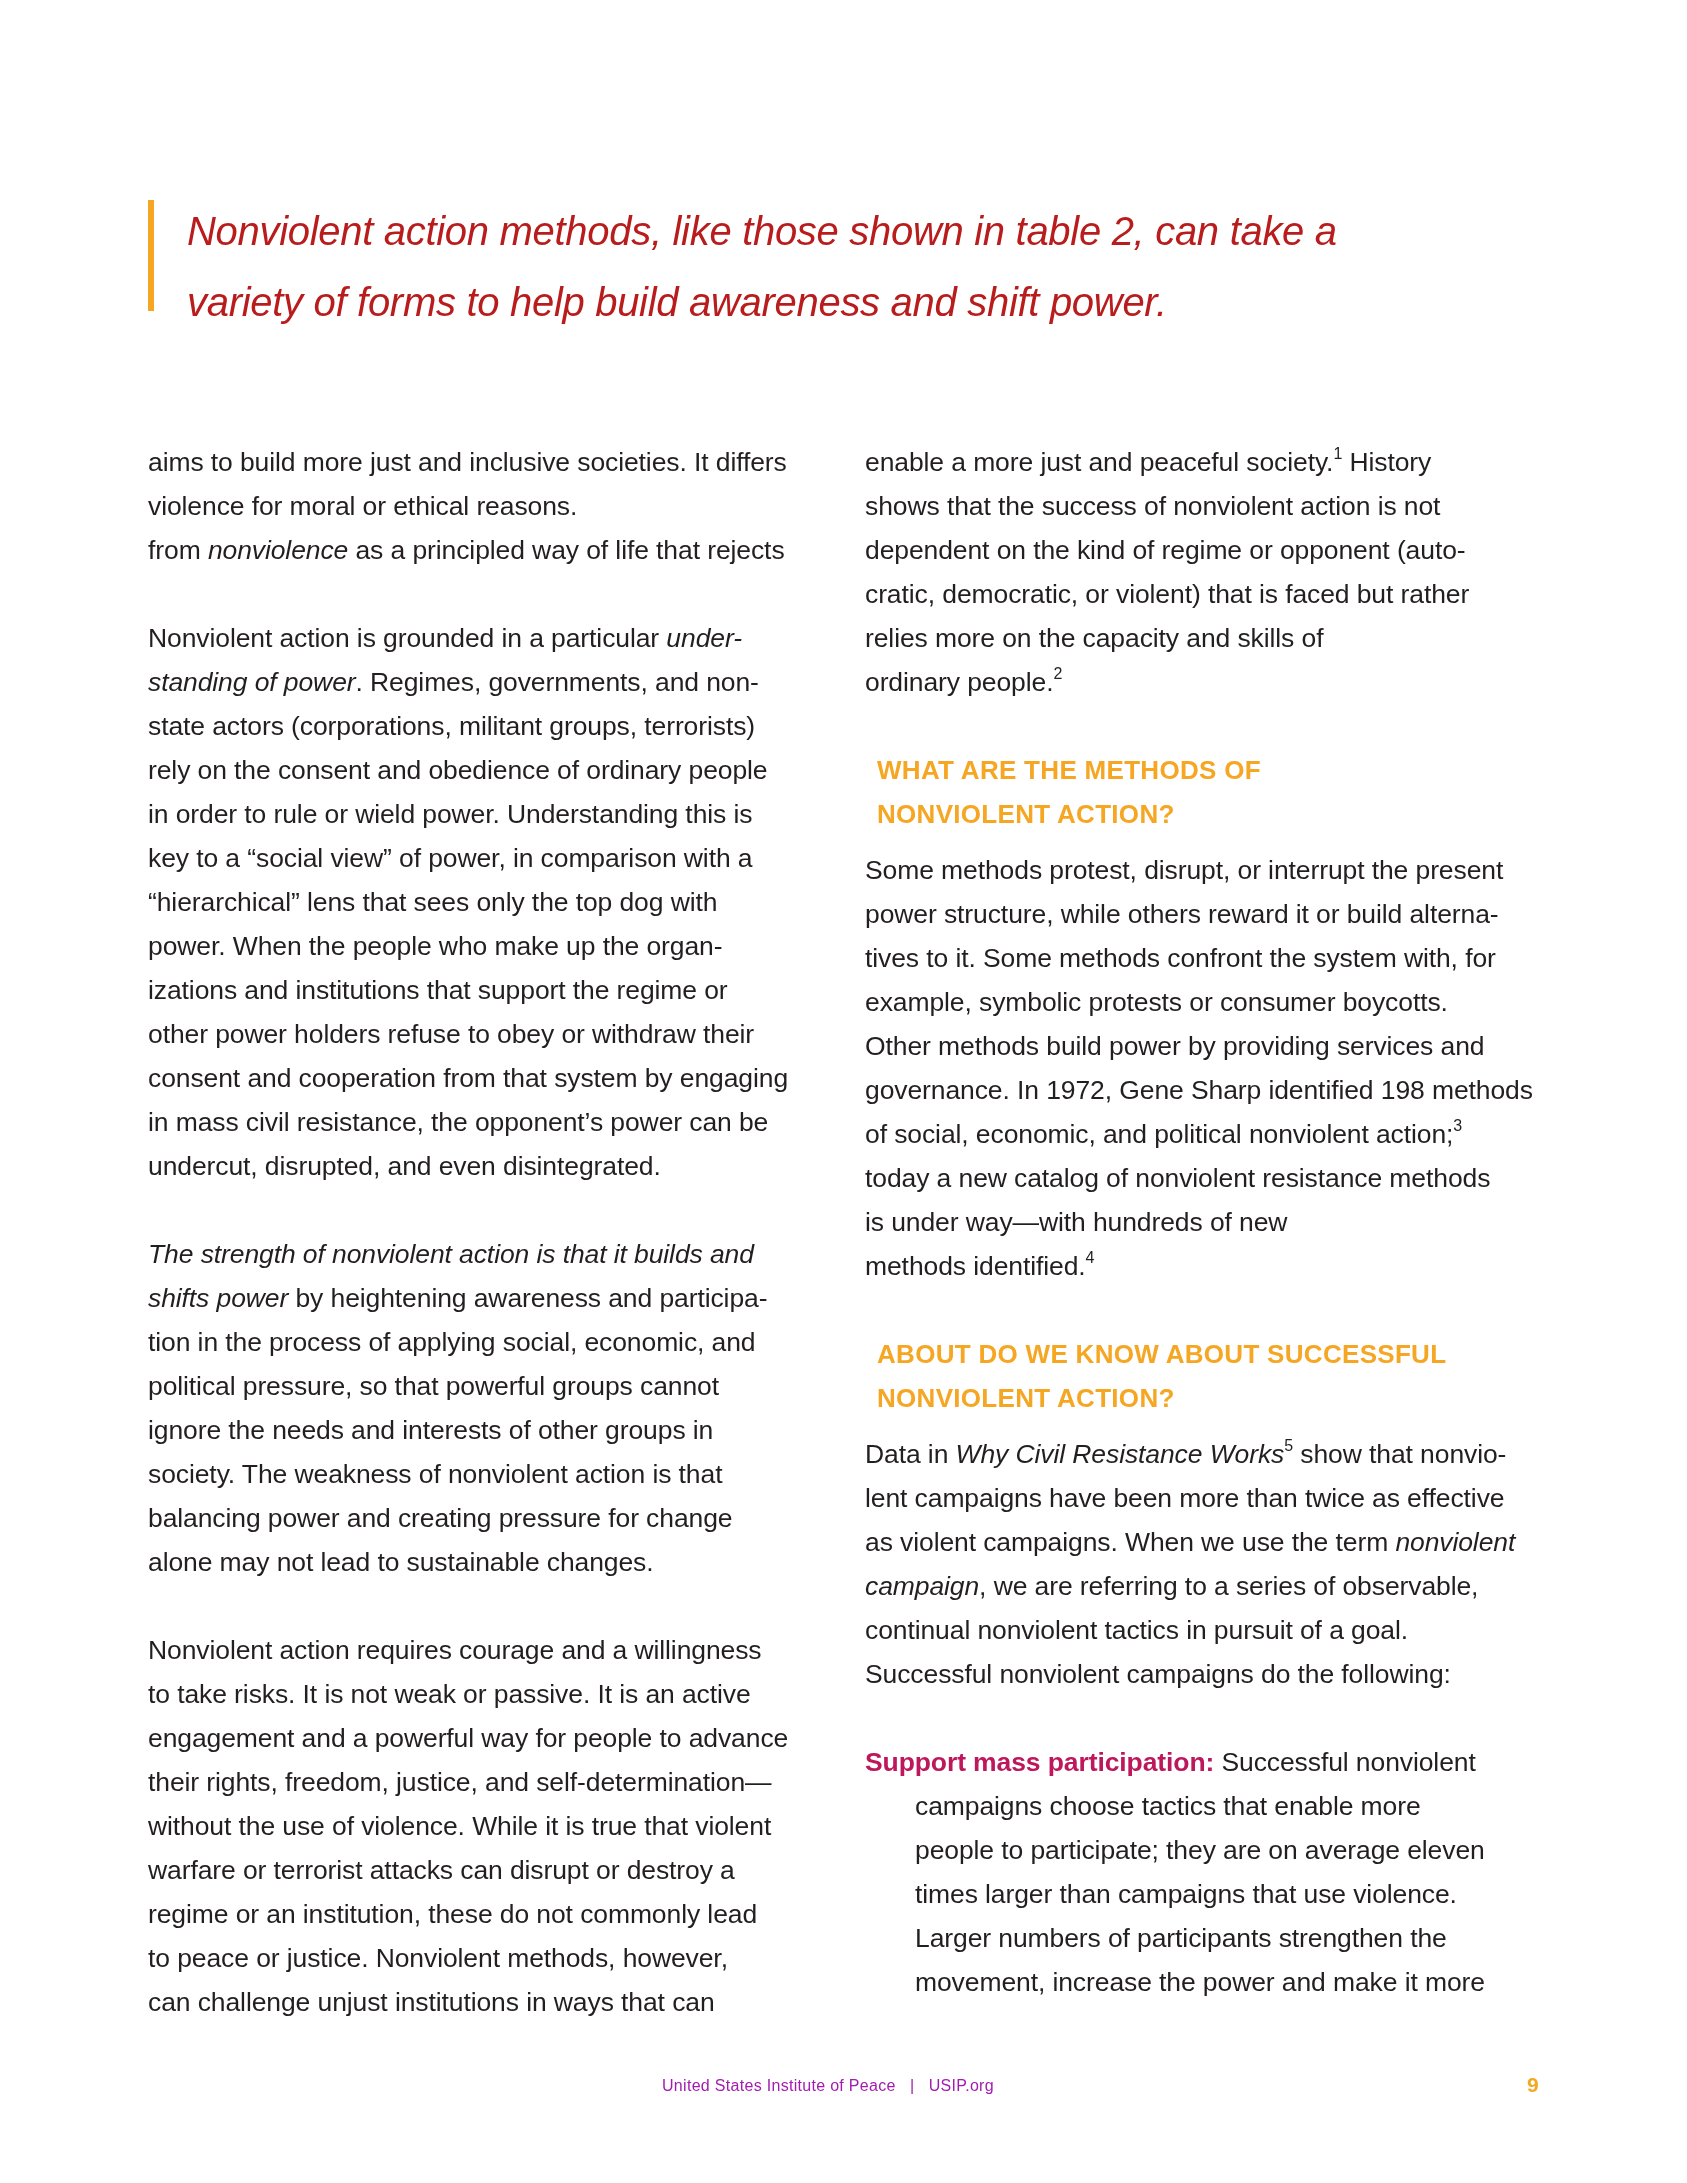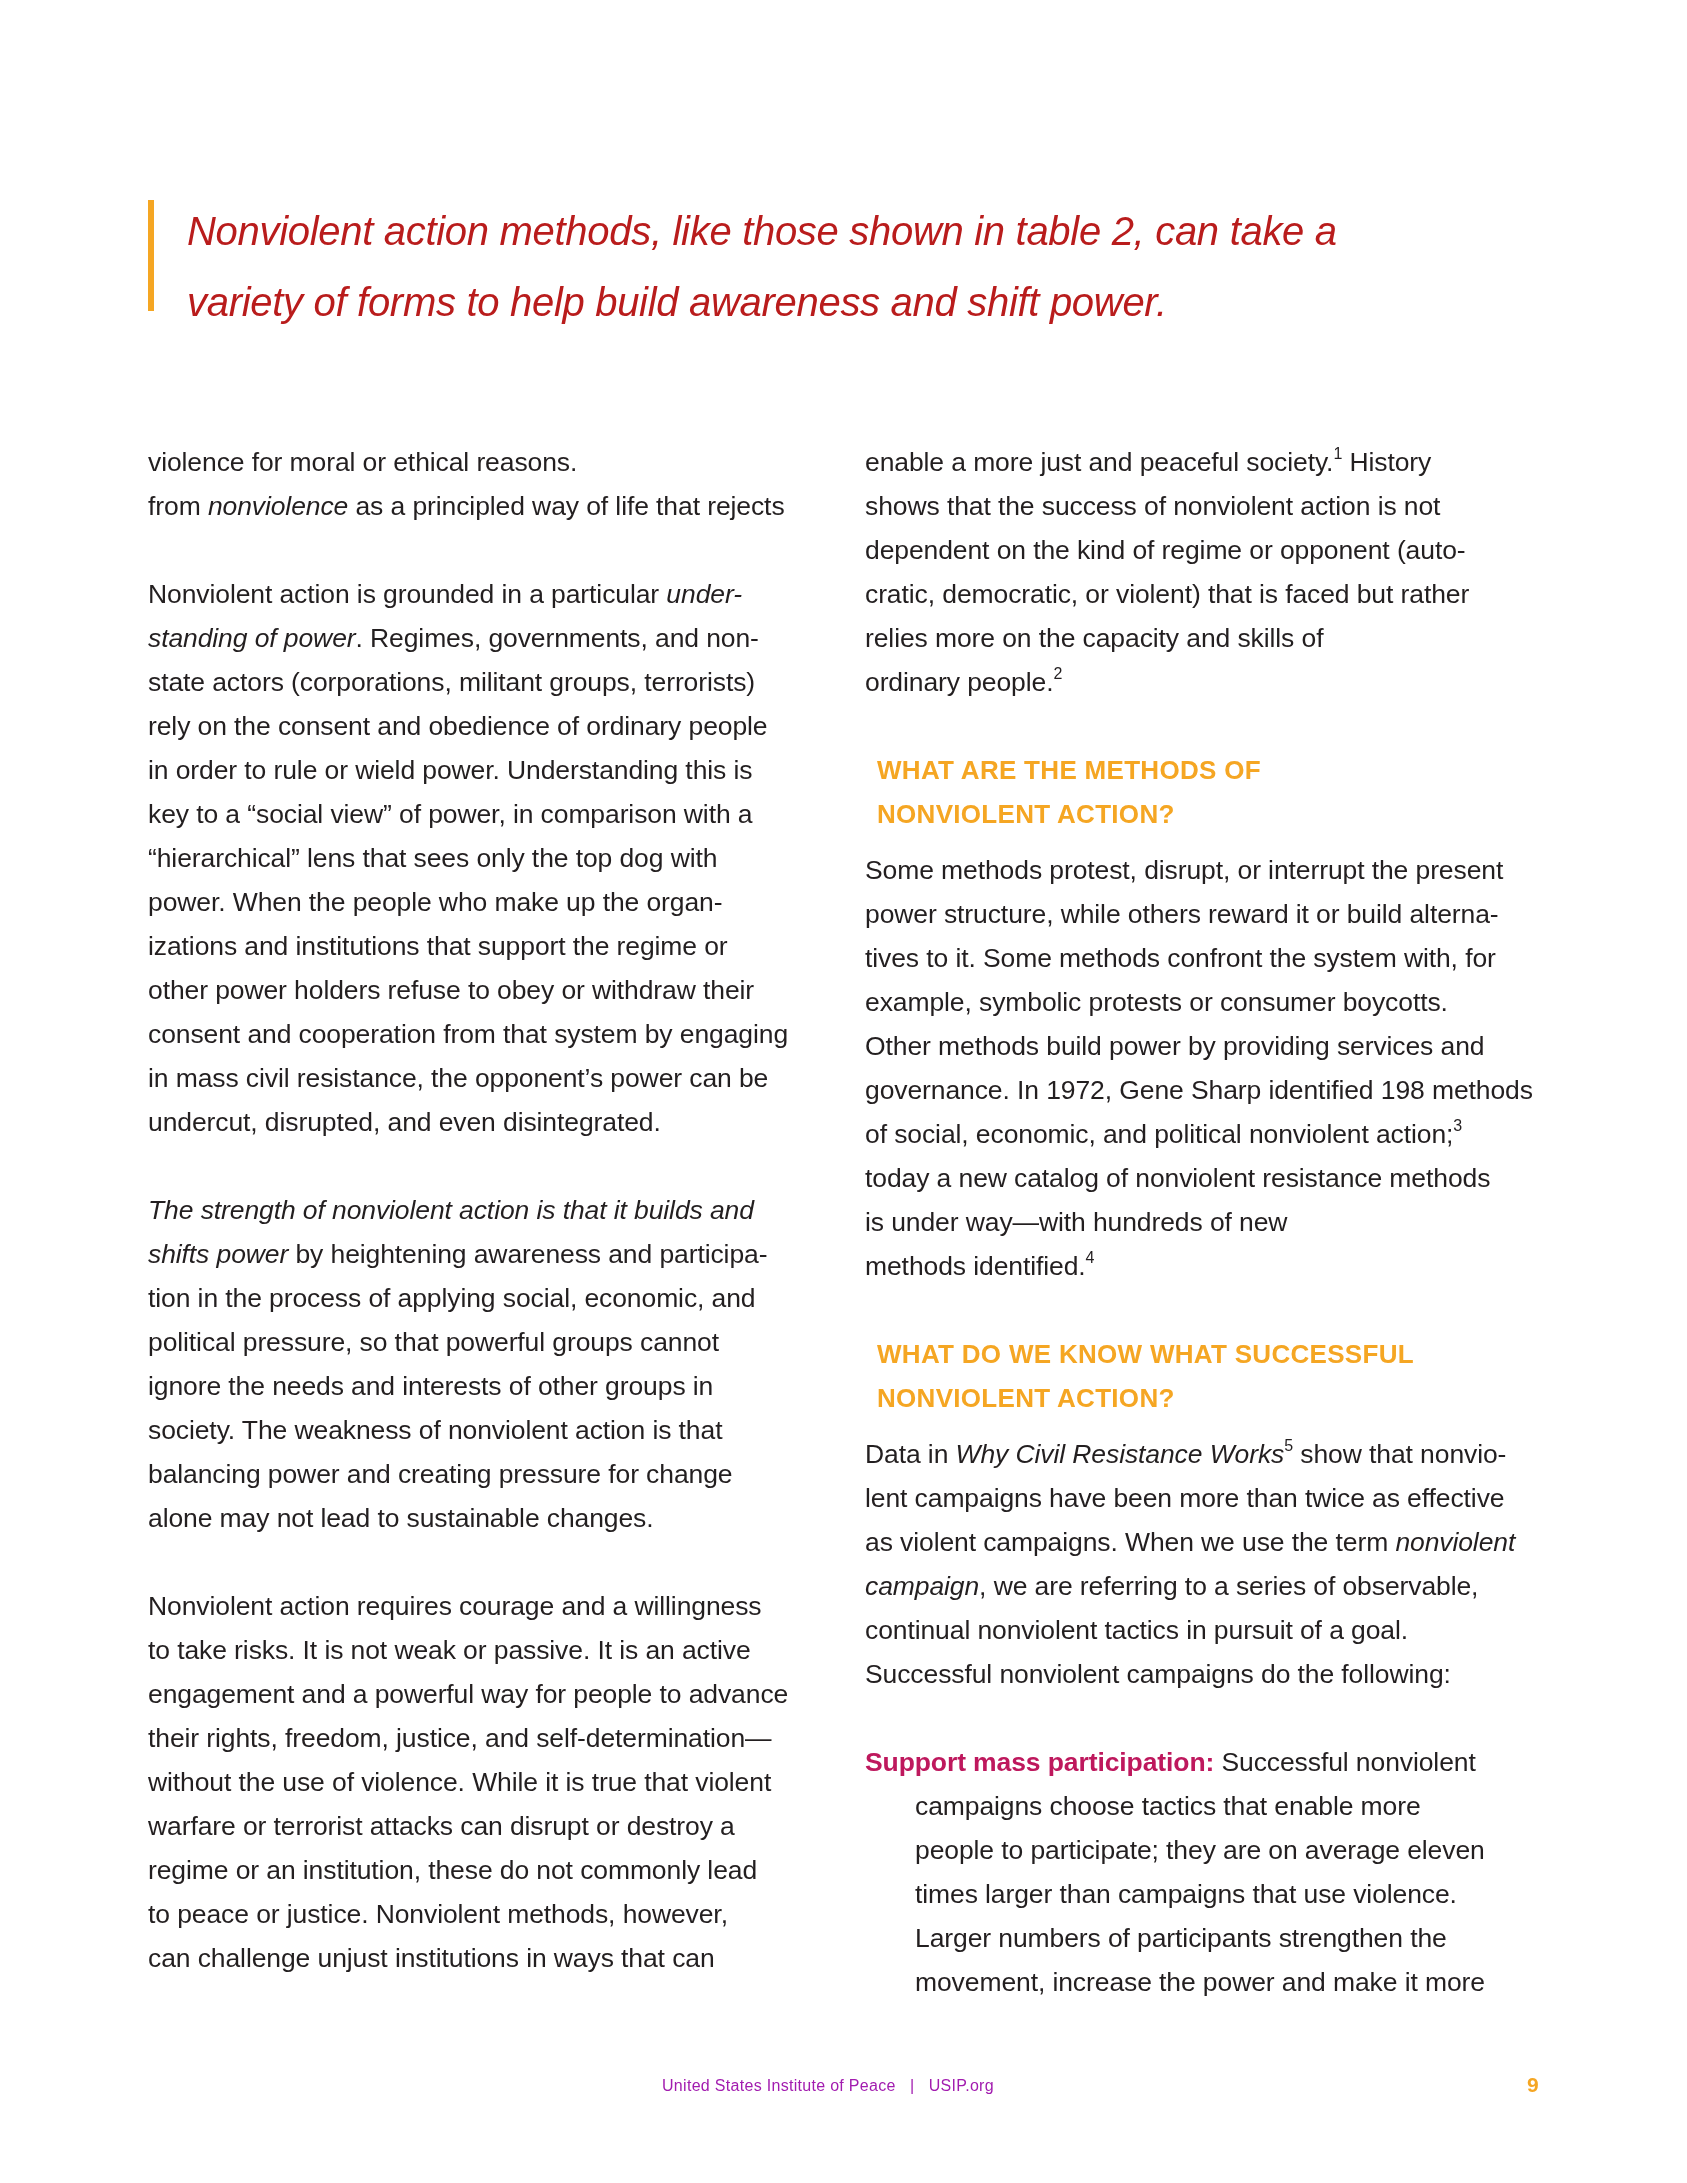--- a/index.html
+++ b/index.html
@@ -105,37 +105,37 @@
 
 <div class="pull-quote">
   <div class="bar"></div>
   <p class="quote-text">
     <span class="line" style="display:block">Nonviolent action methods, like those shown in table 2, can take a</span>
     <span class="line" style="display:block">variety of forms to help build awareness and shift power.</span>
   </p>
 </div>
 
 <div class="column col-left">
-  <p><span class="line"><span>violence for moral or ethical reasons.</span></span><span class="line"><span>from </span><em>nonviolence</em><span> as a principled way of life that rejects</span></span></p>
+  <p><span class="line"><span>aims to build more just and inclusive societies. It differs</span></span><span class="line"><span>violence for moral or ethical reasons.</span></span><span class="line"><span>from </span><em>nonviolence</em><span> as a principled way of life that rejects</span></span></p>
   <p><span class="line"><span>Nonviolent action is grounded in a particular </span><em>under-</em></span><span class="line"><em>standing of power</em><span>. Regimes, governments, and non-</span></span><span class="line"><span>state actors (corporations, militant groups, terrorists)</span></span><span class="line"><span>rely on the consent and obedience of ordinary people</span></span><span class="line"><span>in order to rule or wield power. Understanding this is</span></span><span class="line"><span>key to a “social view” of power, in comparison with a</span></span><span class="line"><span>“hierarchical” lens that sees only the top dog with</span></span><span class="line"><span>power. When the people who make up the organ-</span></span><span class="line"><span>izations and institutions that support the regime or</span></span><span class="line"><span>other power holders refuse to obey or withdraw their</span></span><span class="line"><span>consent and cooperation from that system by engaging</span></span><span class="line"><span>in mass civil resistance, the opponent’s power can be</span></span><span class="line"><span>undercut, disrupted, and even disintegrated.</span></span></p>
   <p><span class="line"><em>The strength of nonviolent action is that it builds and</em></span><span class="line"><em>shifts power</em><span> by heightening awareness and participa-</span></span><span class="line"><span>tion in the process of applying social, economic, and</span></span><span class="line"><span>political pressure, so that powerful groups cannot</span></span><span class="line"><span>ignore the needs and interests of other groups in</span></span><span class="line"><span>society. The weakness of nonviolent action is that</span></span><span class="line"><span>balancing power and creating pressure for change</span></span><span class="line"><span>alone may not lead to sustainable changes.</span></span></p>
   <p><span class="line"><span>Nonviolent action requires courage and a willingness</span></span><span class="line"><span>to take risks. It is not weak or passive. It is an active</span></span><span class="line"><span>engagement and a powerful way for people to advance</span></span><span class="line"><span>their rights, freedom, justice, and self-determination—</span></span><span class="line"><span>without the use of violence. While it is true that violent</span></span><span class="line"><span>warfare or terrorist attacks can disrupt or destroy a</span></span><span class="line"><span>regime or an institution, these do not commonly lead</span></span><span class="line"><span>to peace or justice. Nonviolent methods, however,</span></span><span class="line"><span>can challenge unjust institutions in ways that can</span></span></p>
 </div>
 
 <div class="column col-right">
   <p><span class="line"><span>enable a more just and peaceful society.</span><sup>1</sup><span> History</span></span><span class="line"><span>shows that the success of nonviolent action is not</span></span><span class="line"><span>dependent on the kind of regime or opponent (auto-</span></span><span class="line"><span>cratic, democratic, or violent) that is faced but rather</span></span><span class="line"><span>relies more on the capacity and skills of</span></span><span class="line"><span>ordinary people.</span><sup>2</sup></span></p>
 
   <h2>
     <span class="line">WHAT ARE THE METHODS OF</span>
     <span class="line">NONVIOLENT ACTION?</span>
   </h2>
   <p class="after-heading"><span class="line"><span>Some methods protest, disrupt, or interrupt the present</span></span><span class="line"><span>power structure, while others reward it or build alterna-</span></span><span class="line"><span>tives to it. Some methods confront the system with, for</span></span><span class="line"><span>example, symbolic protests or consumer boycotts.</span></span><span class="line"><span>Other methods build power by providing services and</span></span><span class="line"><span>governance. In 1972, Gene Sharp identified 198 methods</span></span><span class="line"><span>of social, economic, and political nonviolent action;</span><sup>3</sup></span><span class="line"><span>today a new catalog of nonviolent resistance methods</span></span><span class="line"><span>is under way—with hundreds of new</span></span><span class="line"><span>methods identified.</span><sup>4</sup></span></p>
 
   <h2>
-    <span class="line">WHAT DO WE KNOW WHAT SUCCESSFUL</span>
+    <span class="line">ABOUT DO WE KNOW ABOUT SUCCESSFUL</span>
     <span class="line">NONVIOLENT ACTION?</span>
   </h2>
   <p class="after-heading"><span class="line"><span>Data in </span><em>Why Civil Resistance Works</em><sup>5</sup><span> show that nonvio-</span></span><span class="line"><span>lent campaigns have been more than twice as effective</span></span><span class="line"><span>as violent campaigns. When we use the term </span><em>nonviolent</em></span><span class="line"><em>campaign</em><span>, we are referring to a series of observable,</span></span><span class="line"><span>continual nonviolent tactics in pursuit of a goal.</span></span><span class="line"><span>Successful nonviolent campaigns do the following:</span></span></p>
 
   <div class="list-item">
     <span class="line"><b>Support mass participation:</b><span> Successful nonviolent</span></span>
     <span class="line indent">campaigns choose tactics that enable more</span>
     <span class="line indent">people to participate; they are on average eleven</span>
     <span class="line indent">times larger than campaigns that use violence.</span>
     <span class="line indent">Larger numbers of participants strengthen the</span>

